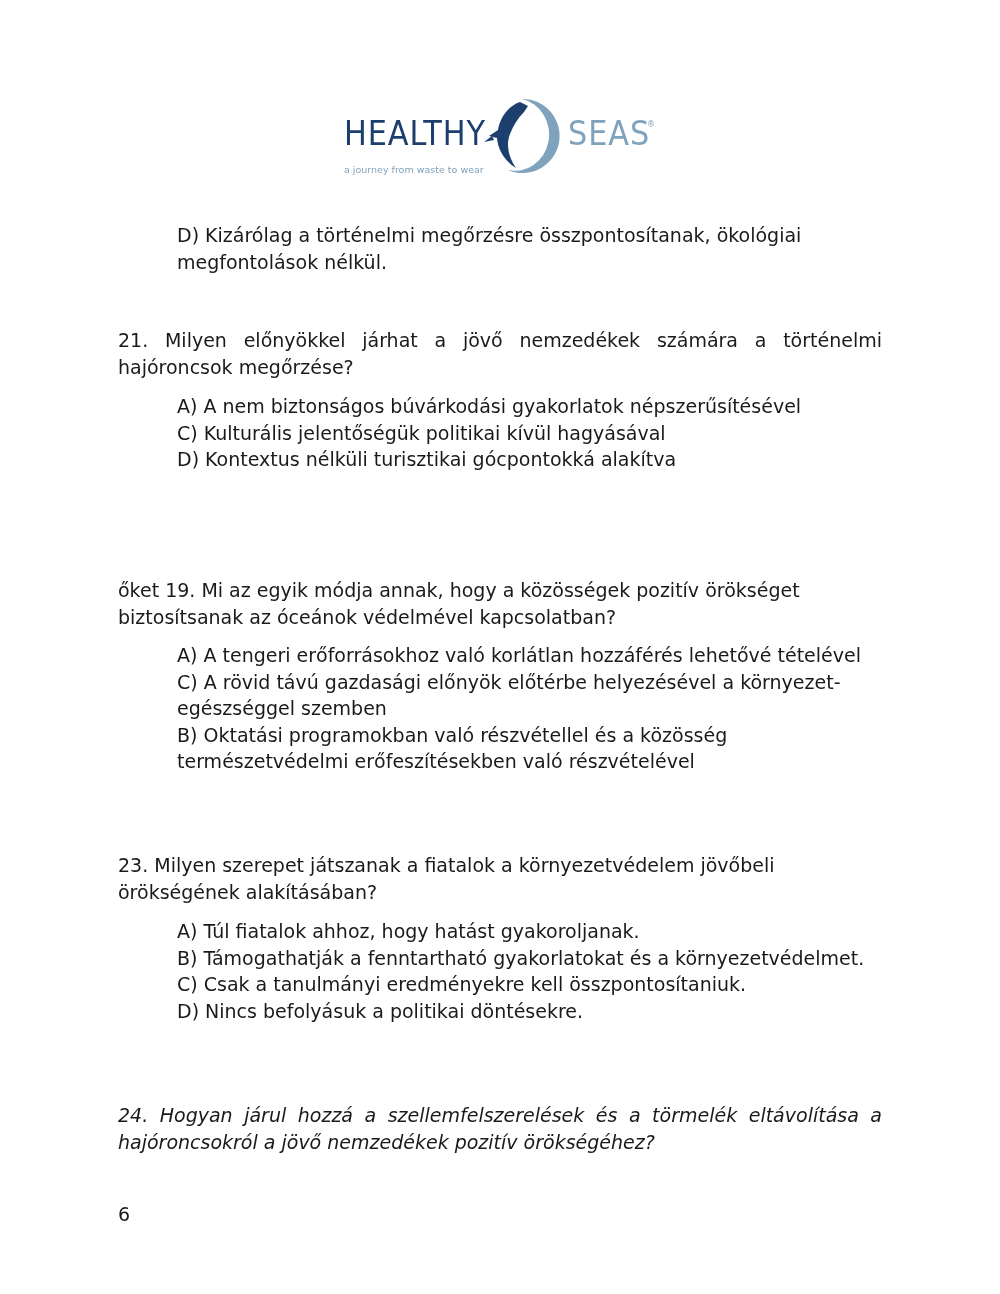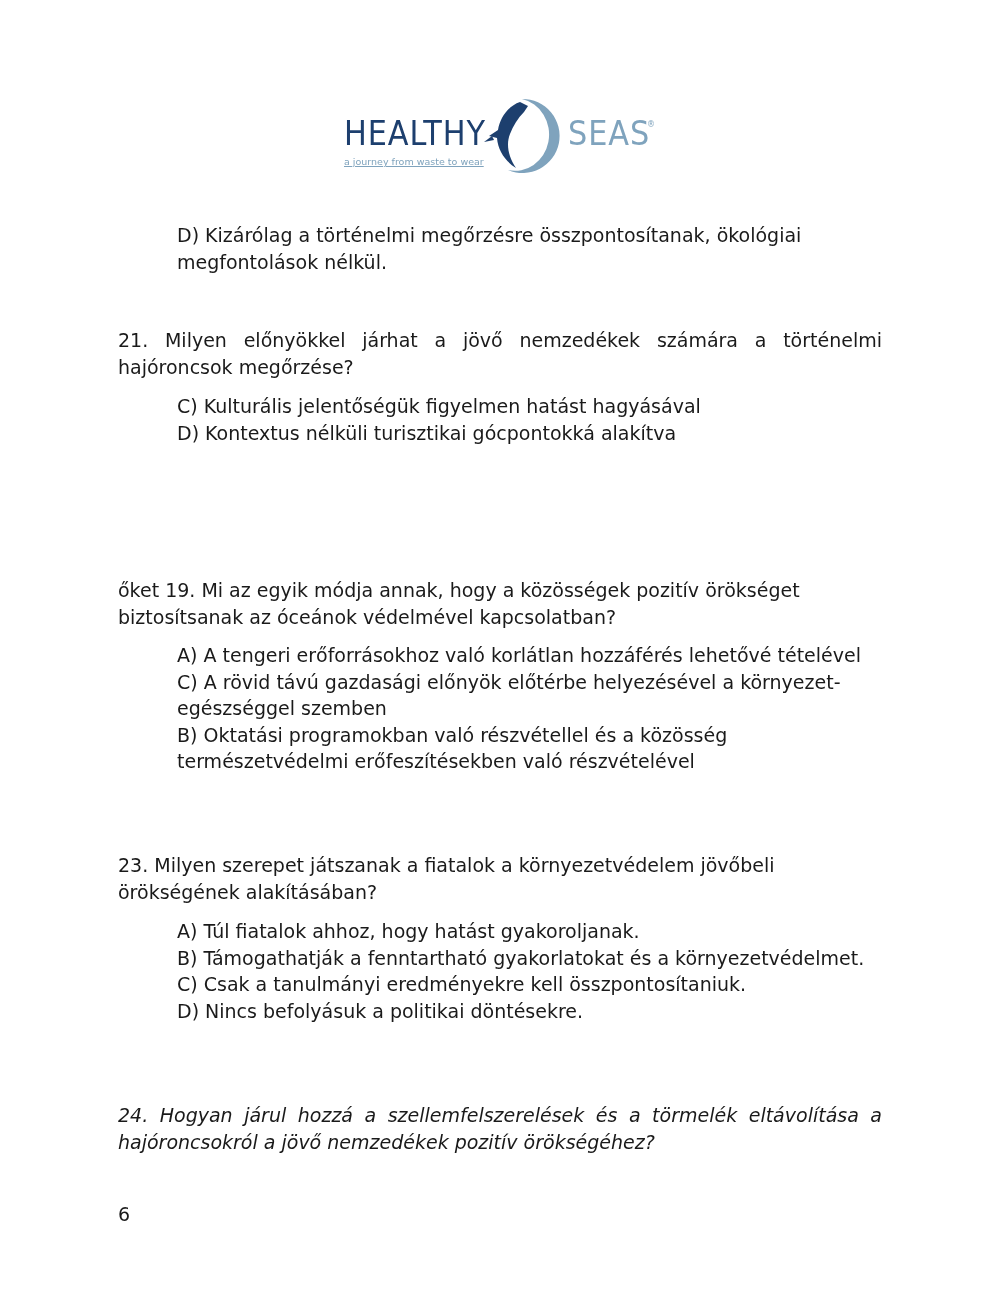--- a/index.html
+++ b/index.html
@@ -7,23 +7,22 @@
       width: 1000px; height: 1294px; position: relative; overflow: hidden;
       font-family: "DejaVu Sans", sans-serif; color: #1a1a1a;
     }
     .logo { position: absolute; left: 340px; top: 96px; width: 320px; height: 78px; }
     .logo-healthy {
       position: absolute; left: 4px; top: 18px; font-size: 33px; letter-spacing: 1px;
       color: #1d3f6e; font-family: "DejaVu Sans", sans-serif; font-weight: normal;
       transform: scaleX(0.92); transform-origin: left;
     }
     .logo-tagline {
-      position: absolute; left: 4px; top: 60px; font-size: 9.5px; color: #7fa3bd;
+      position: absolute; left: 4px; top: 68px; font-size: 9.5px; color: #7fa3bd;
       font-family: "DejaVu Sans", sans-serif;
-      text-decoration: underline;
     }
     .logo-seas {
       position: absolute; left: 228px; top: 18px; font-size: 33px; letter-spacing: 1px;
       color: #7fa3bd; font-family: "DejaVu Sans", sans-serif;
       transform: scaleX(0.92); transform-origin: left;
     }
     .logo-reg { position: absolute; left: 307px; top: 24px; font-size: 8px; color: #7fa3bd; }
     .logo-mark { position: absolute; left: 138px; top: 0px; width: 88px; height: 78px; }
 
     .para { position: absolute; font-size: 19px; line-height: 26.5px; margin: 0; }
@@ -47,21 +46,22 @@
   <span class="logo-seas">SEAS</span>
   <span class="logo-reg">®</span>
 </div>
 
 <div class="para opts" style="top:222px;">
   <span class="opt">D) Kizárólag a történelmi megőrzésre összpontosítanak, ökológiai megfontolások nélkül.</span>
 </div>
 
 <p class="para q justify" style="top:327px;">21. Milyen előnyökkel járhat a jövő nemzedékek számára a történelmi hajóroncsok megőrzése?</p>
 <div class="para opts" style="top:393px;">
-  <span class="opt">C) Kulturális jelentőségük figyelmen hatást hagyásával</span>
+  <span class="opt">A) A nem biztonságos búvárkodási gyakorlatok népszerűsítésével</span>
+  <span class="opt">C) Kulturális jelentőségük politikai kívül hagyásával</span>
   <span class="opt">D) Kontextus nélküli turisztikai gócpontokká alakítva</span>
 </div>
 
 <p class="para q" style="top:577px;">őket 19. Mi az egyik módja annak, hogy a közösségek pozitív örökséget biztosítsanak az óceánok védelmével kapcsolatban?</p>
 <div class="para opts" style="top:642px;">
   <span class="opt">A) A tengeri erőforrásokhoz való korlátlan hozzáférés lehetővé tételével</span>
   <span class="opt">C) A rövid távú gazdasági előnyök előtérbe helyezésével a környezet-egészséggel szemben</span>
   <span class="opt">B) Oktatási programokban való részvétellel és a közösség természetvédelmi erőfeszítésekben való részvételével</span>
 </div>
 

